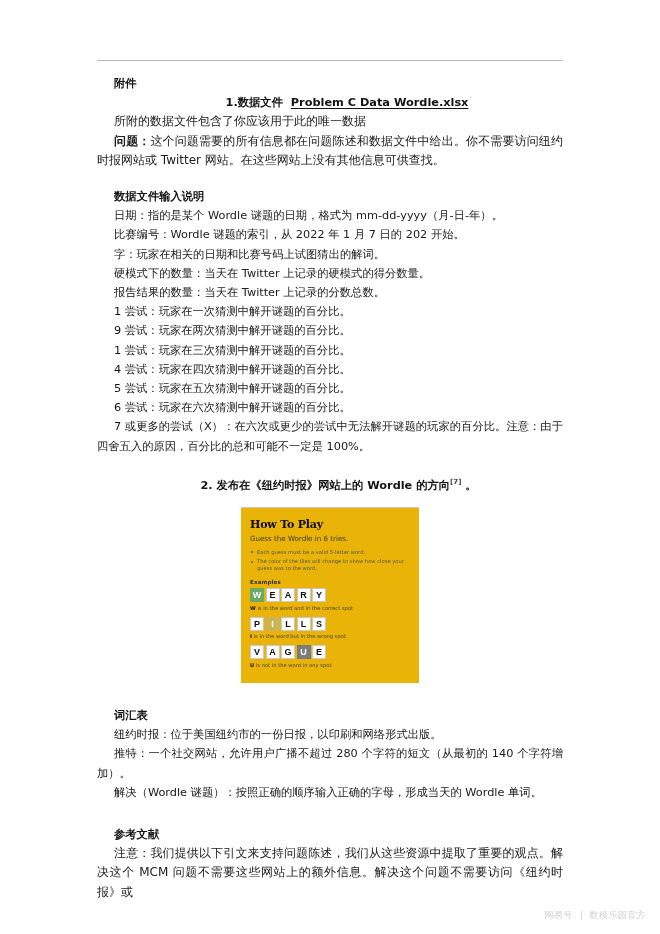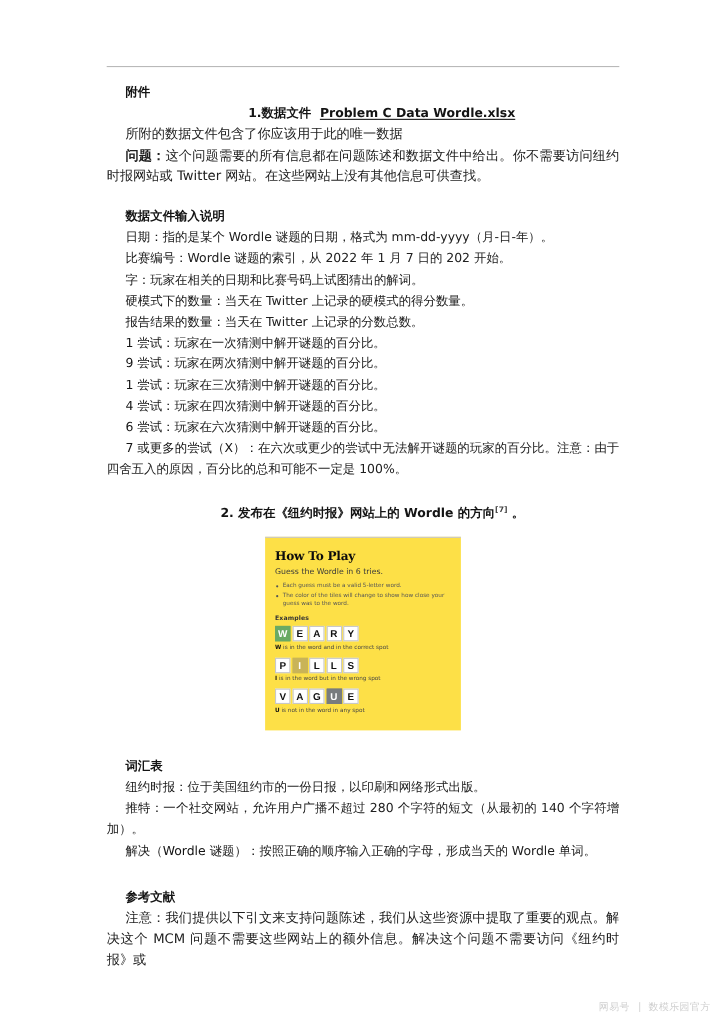--- a/index.html
+++ b/index.html
@@ -95,21 +95,21 @@
   }
 
   
   .howto-wrap {
     margin: 0 auto;
     width: 178px;
     padding-top: 12px;
   }
   .howto-card {
     width: 178px;
-    background: #fde047;
+    background: #eab308;
     border-top: 1px solid #c9c9c9;
     padding: 8px 9px 9px 9px;
   }
   .howto-title {
     font-family: "DejaVu Serif", "Liberation Serif", serif;
     font-weight: bold;
     font-size: 11px;
     line-height: 13px;
     margin: 2px 0 3px 0;
     color: #0c0c0c;
@@ -248,20 +248,23 @@
     <div class="attempt-line">
       <span class="lbl">9 尝试：</span><span>玩家在两次猜测中解开谜题的百分比。</span>
     </div>
     <div class="attempt-line">
       <span class="lbl">1 尝试：</span><span>玩家在三次猜测中解开谜题的百分比。</span>
     </div>
     <div class="attempt-line">
       <span class="lbl">4 尝试：</span><span>玩家在四次猜测中解开谜题的百分比。</span>
     </div>
     <div class="attempt-line">
+      <span class="lbl">5 尝试：</span><span>玩家在五次猜测中解开谜题的百分比。</span>
+    </div>
+    <div class="attempt-line">
       <span class="lbl">6 尝试：</span><span>玩家在六次猜测中解开谜题的百分比。</span>
     </div>
     <div class="attempt-line">
       <span class="lbl">7 或更多的尝试（X）：</span><span>在六次或更少的尝试中无法解开谜题的玩家的百分比。注意：由于四舍五入的原因，百分比的总和可能不一定是 100%。</span>
     </div>
 
     <div class="spacer-md"></div>
 
     <div class="numbered">
       <span>2.</span>

